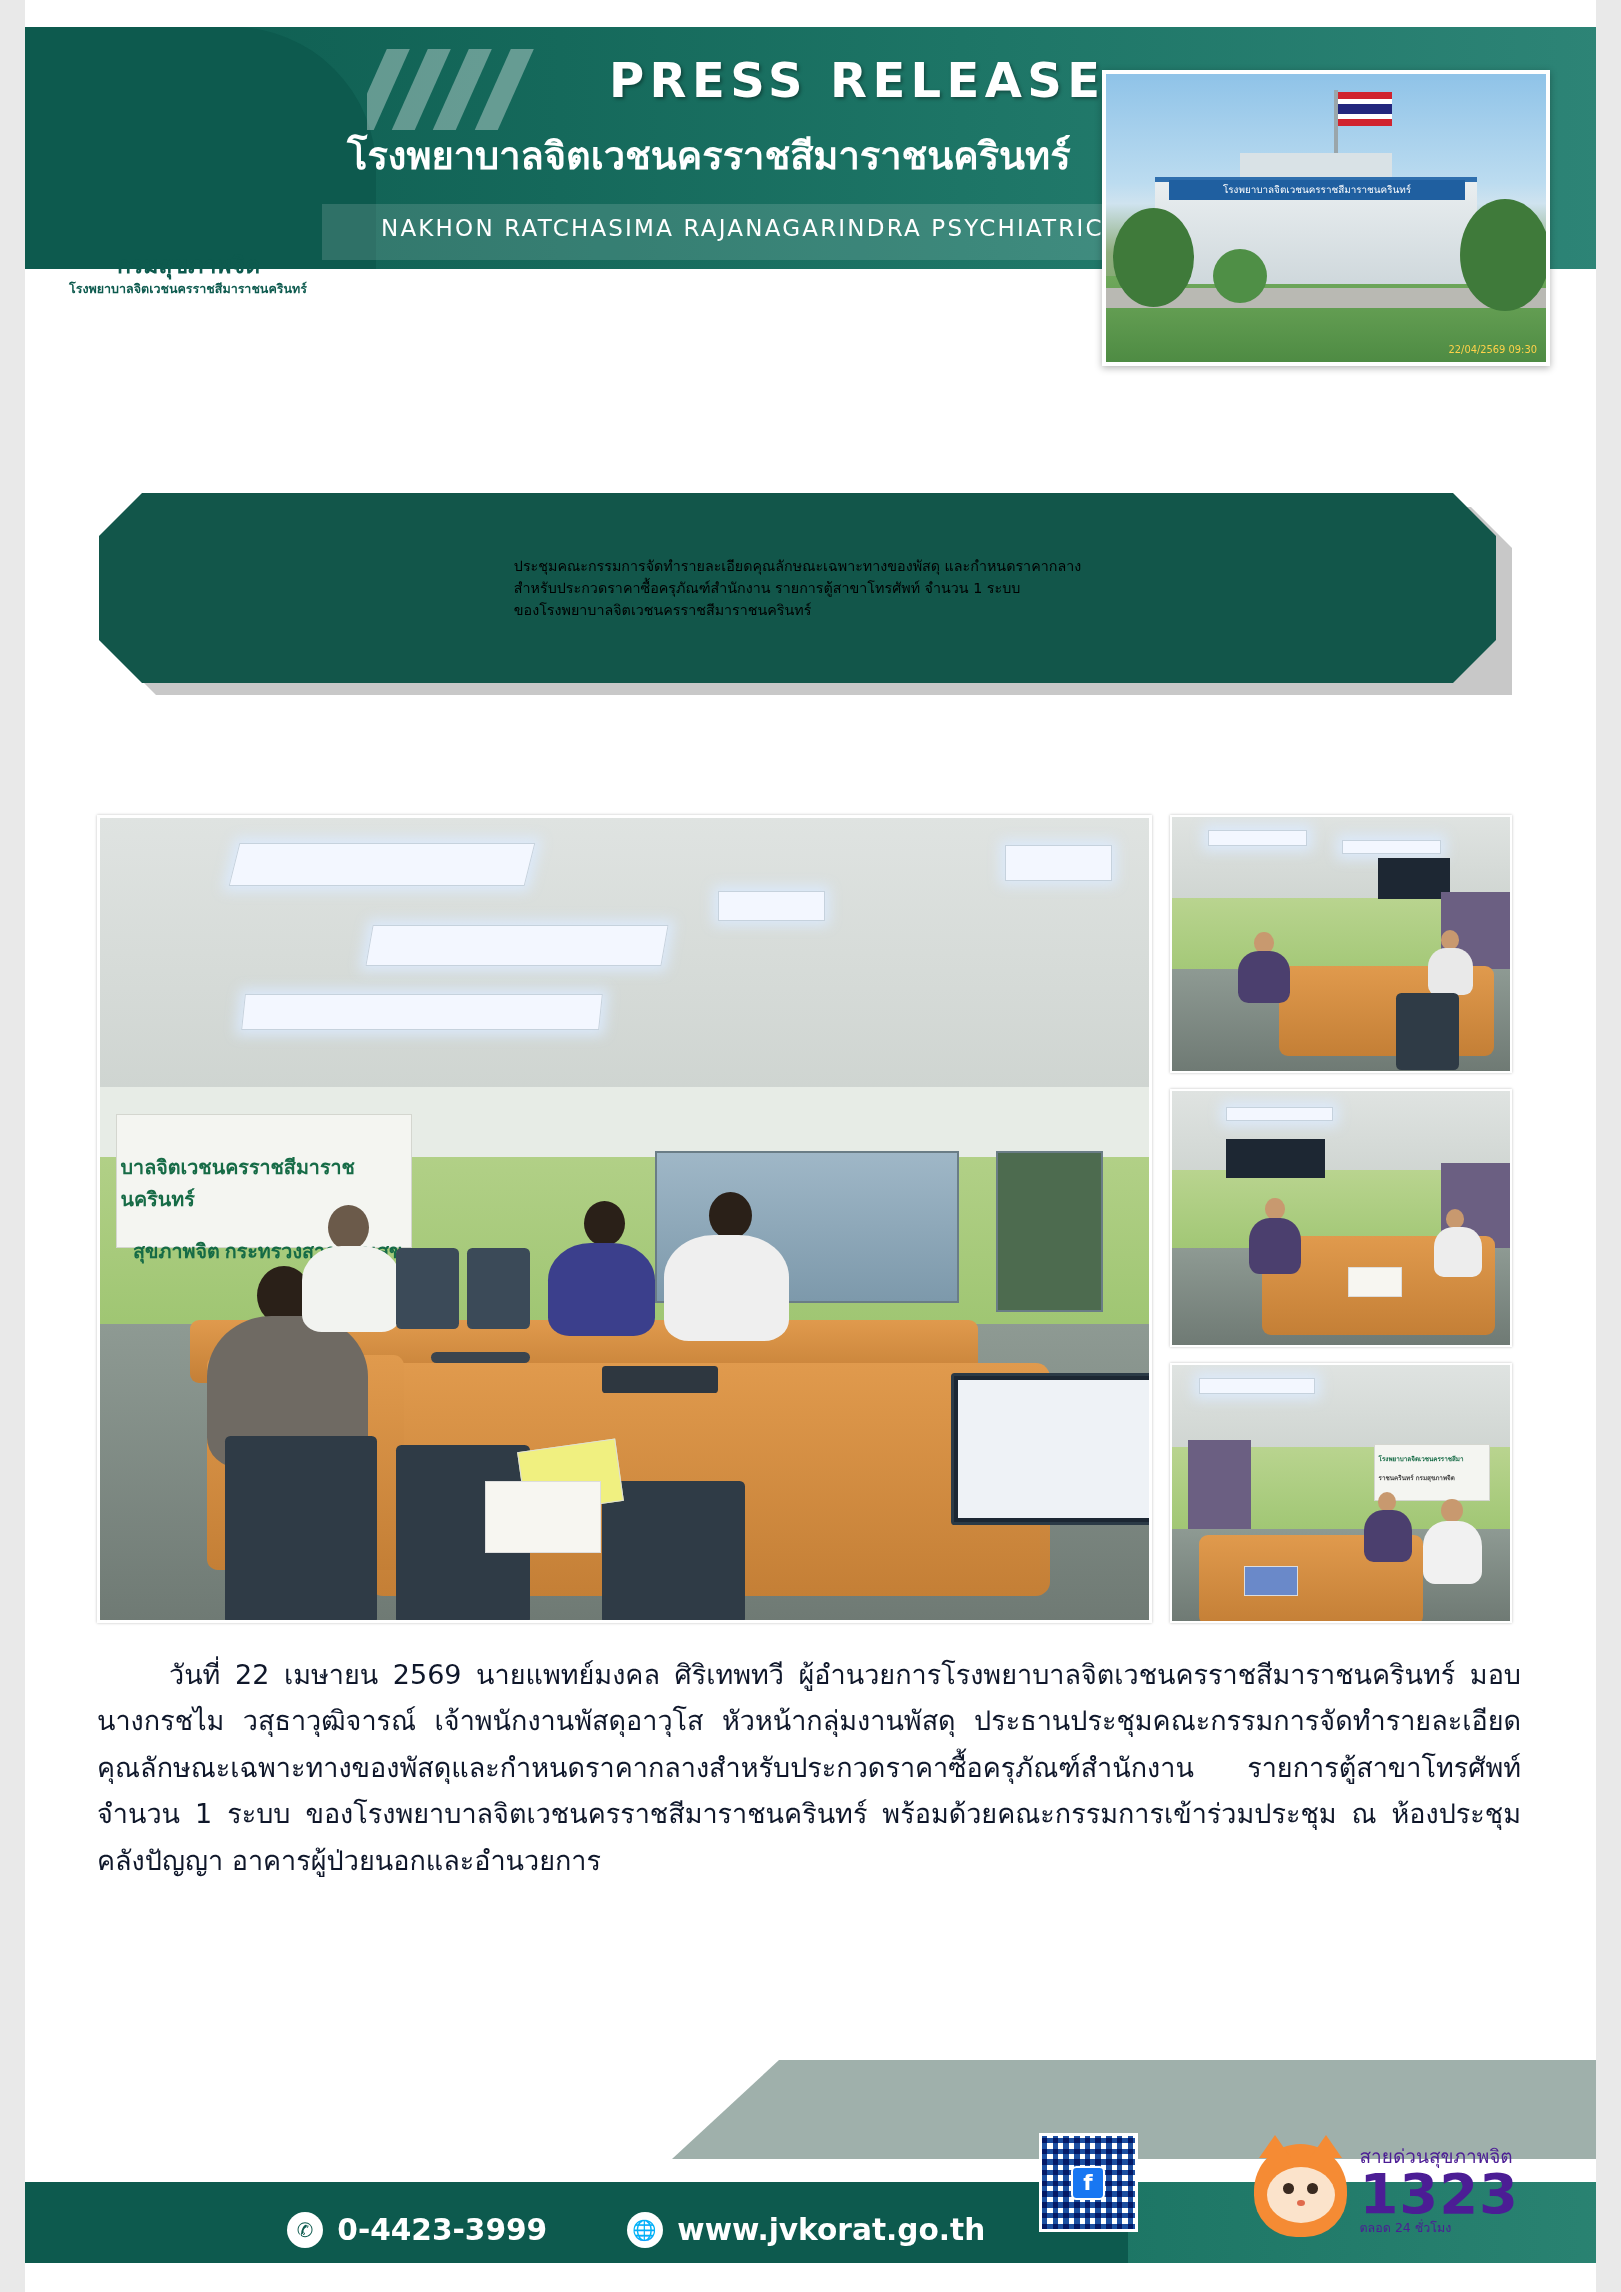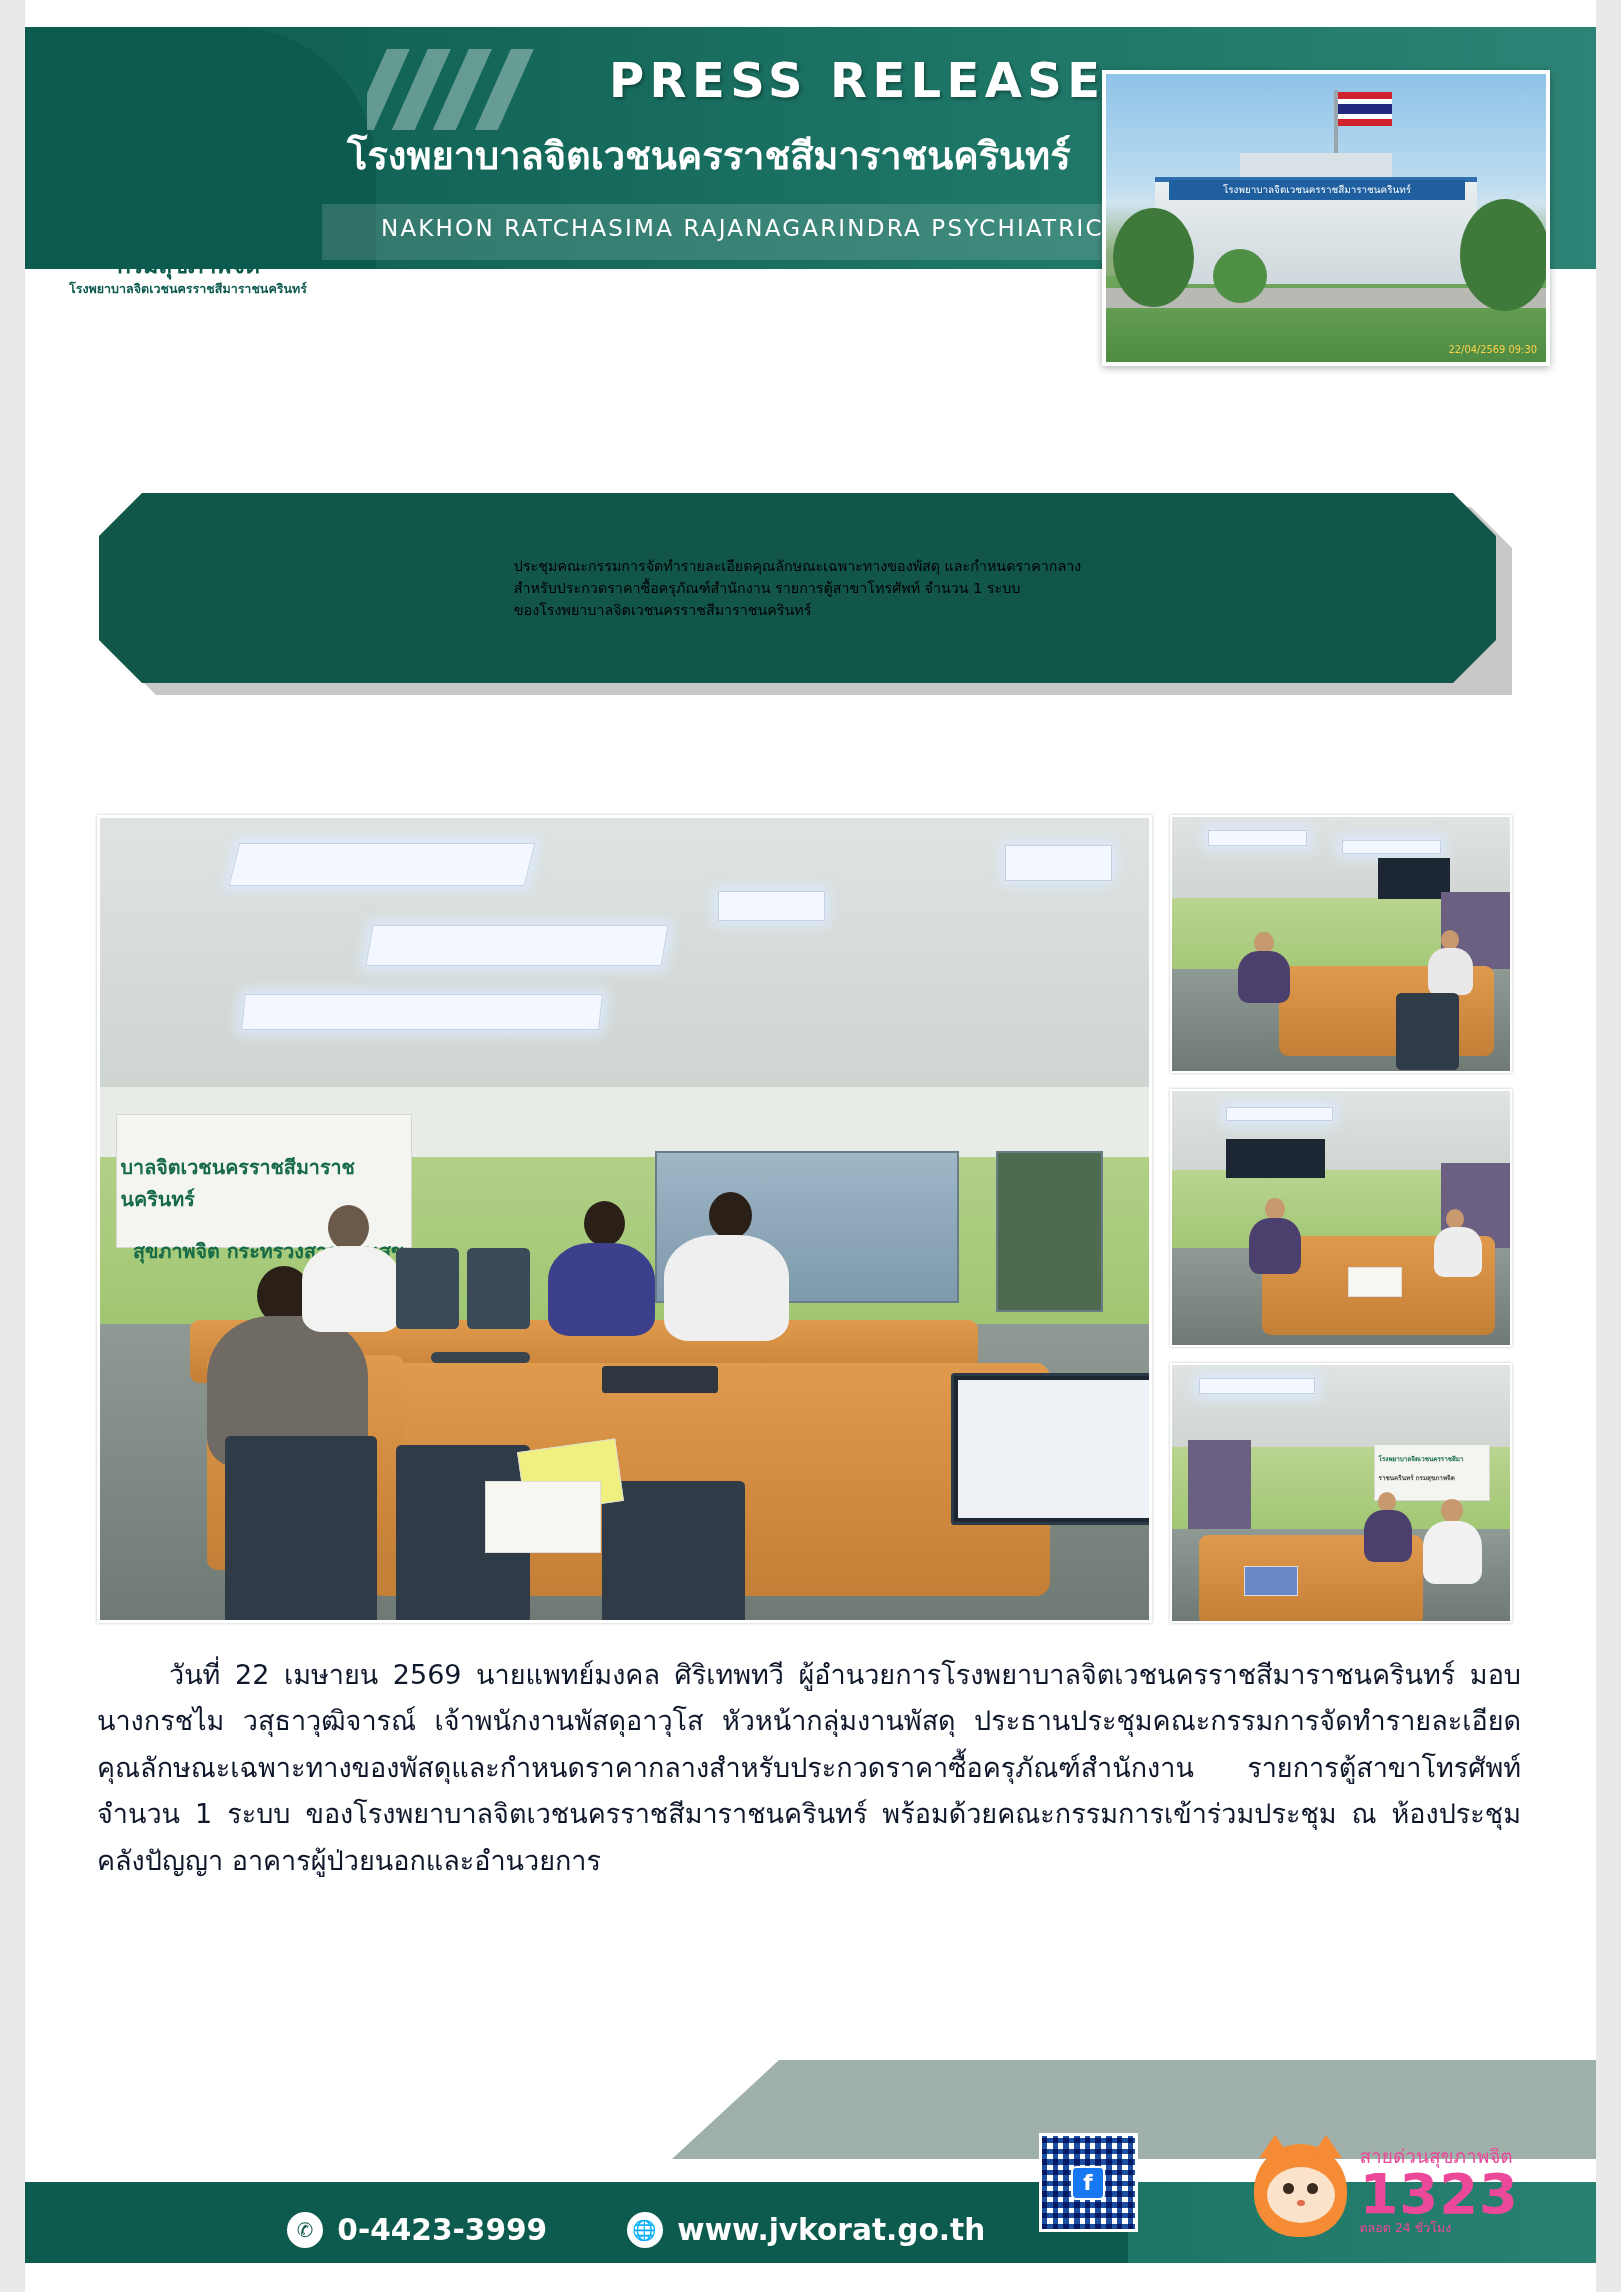--- a/index.html
+++ b/index.html
@@ -218,20 +218,21 @@
 
   
   .photo-main {
     position: absolute;
     left: 97px; top: 815px;
     width: 1055px; height: 808px;
     border: 3.6px solid #ffffff;
     background: #f9a8d4;
     overflow: hidden;
     box-shadow: 0 0 2.7px rgba(0,0,0,.25);
+    font-family: Liberation Serif, serif;
   }
   .photo-side {
     position: absolute;
     left: 1170px;
     width: 342px; height: 258px;
     border: 2.7px solid #ffffff;
     background: #cfd6c9;
     overflow: hidden;
     box-shadow: 0 0 2.7px rgba(0,0,0,.25);
   }
@@ -358,21 +359,21 @@
   .cat-ear.l { left: 5.4px; }
   .cat-ear.r { right: 5.4px; }
   .cat-face {
     position: absolute; left: 12.5px; top: 23px;
     width: 68px; height: 56px;
     background: #fbe3cb; border-radius: 50%;
   }
   .cat-eye { position:absolute; top: 39px; width: 10.7px; height: 10.7px; background: #3a2a20; border-radius: 50%; }
   .cat-eye.l { left: 29px; } .cat-eye.r { right: 29px; }
   .cat-nose { position:absolute; left: 43px; top: 56px; width: 8px; height: 6.3px; background:#e06a4c; border-radius:50%; }
-  .hotline-txt { color: #ec4899; line-height: 1; }
+  .hotline-txt { color: #4c1d95; line-height: 1; }
   .hotline-top { font-size: 19px; }
   .hotline-num { font-size: 56px; font-weight: bold; letter-spacing: 0.9px; }
   .hotline-bot { font-size: 12.5px; }
 
   .page-border-left {
     position: absolute; left: 0; top: 0; width: 25px; height: 2293px;
     background: #e9e9e9;
   }
   .page-border-right {
     position: absolute; right: 0; top: 0; width: 25px; height: 2293px;

